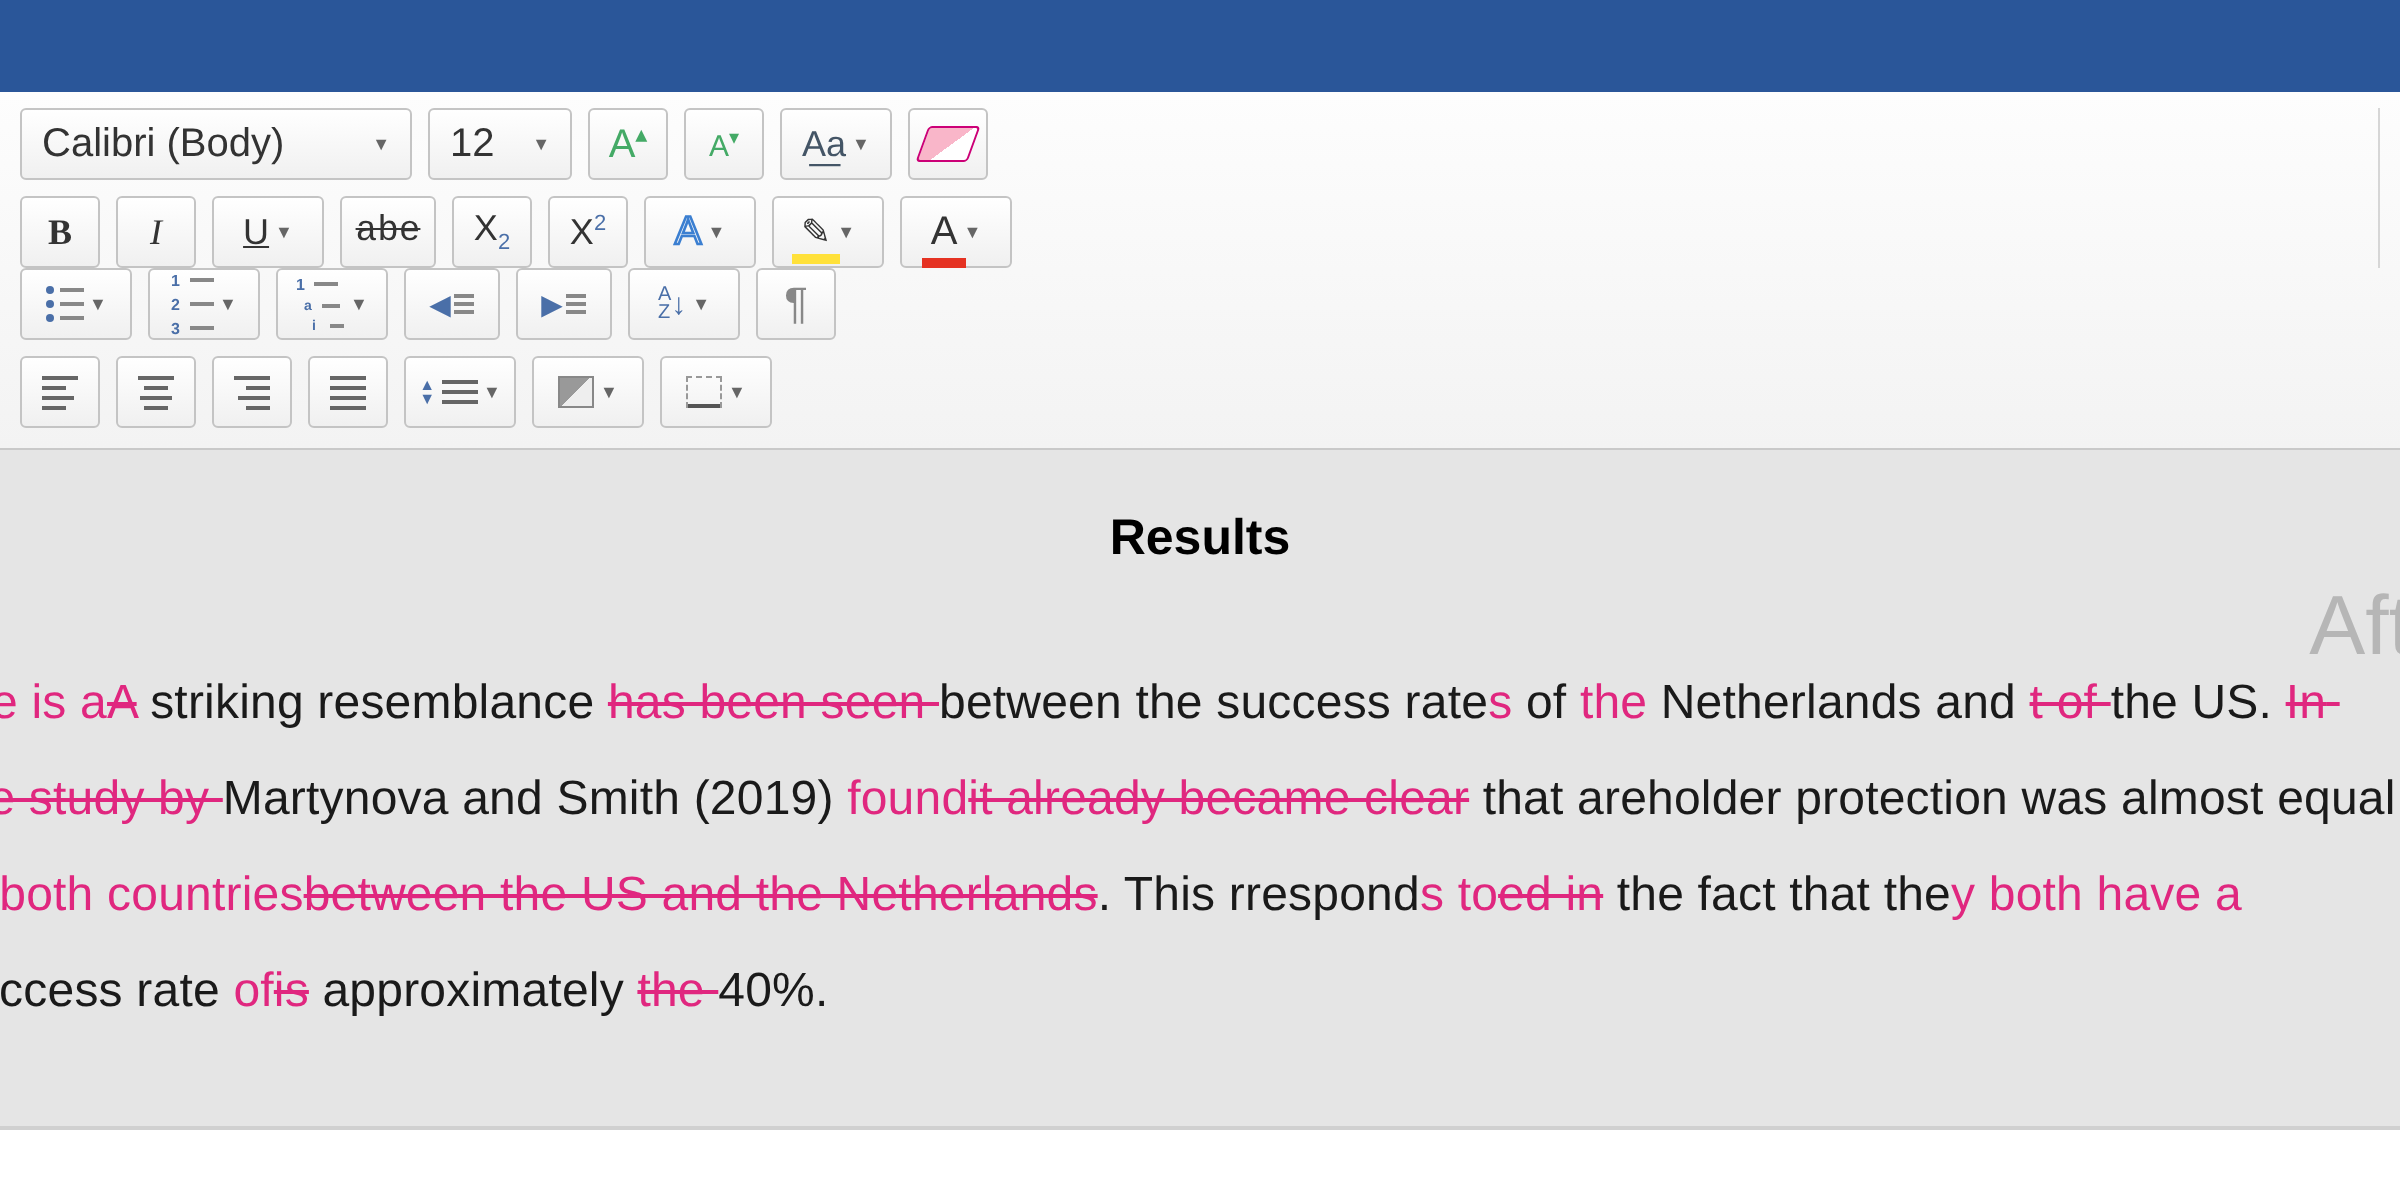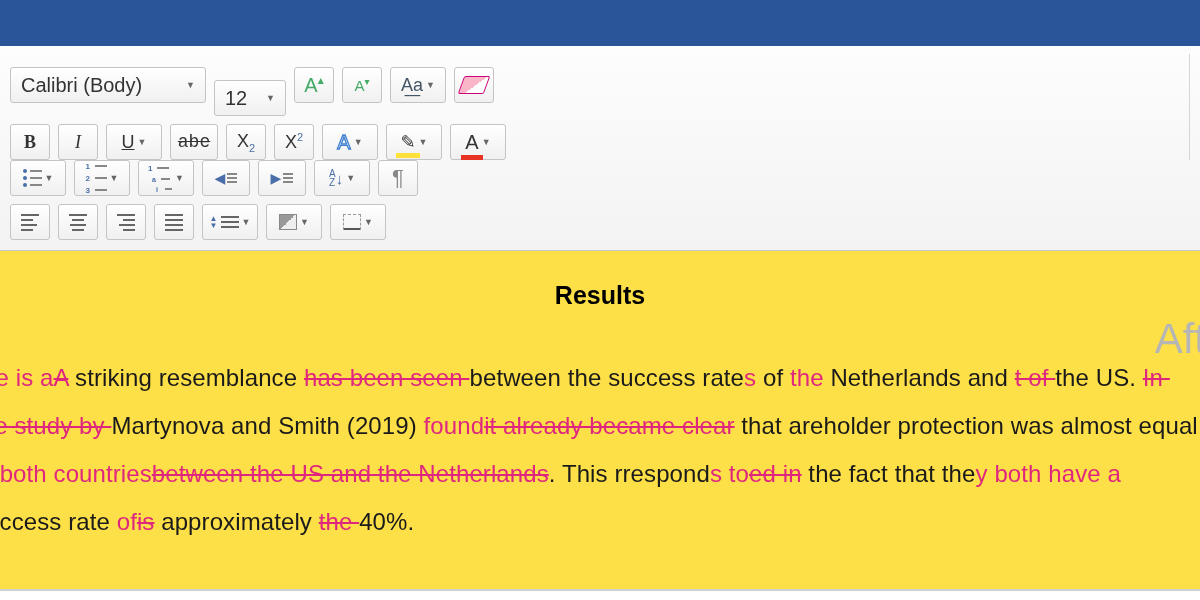--- a/index.html
+++ b/index.html
@@ -56,21 +56,20 @@
   padding: 0 10px;
   font-size: 20px;
   color: #333;
 }
 .font-size {
   width: 72px;
   justify-content: flex-start;
   padding: 0 10px;
   font-size: 20px;
   color: #333;
-  margin-top: 26px;
 }
 .btn-sm { width: 40px; }
 .btn-md { width: 48px; }
 .btn-split { width: 56px; }
 .bold-i { font-family: 'Times New Roman', serif; font-weight: 900; color: #333; }
 .italic-i { font-family: 'Times New Roman', serif; font-style: italic; color: #333; }
 .under-i { text-decoration: underline; color: #333; }
 .strike-i { text-decoration: line-through; color: #333; font-family: Liberation Mono, monospace; }
 .growA { font-size: 20px; color: #4a6; }
 .growA .sub { font-size: 12px; vertical-align: super; }
@@ -136,21 +135,21 @@
 .sub-i, .sup-i { font-size: 18px; color: #333; text-align: right; }
 .sub-i .s { font-size: 11px; vertical-align: sub; color: #4a6fa8; }
 .sup-i .s { font-size: 11px; vertical-align: super; color: #4a6fa8; }
 
 .page-area {
   padding: 0;
   background: #fff;
   position: relative;
 }
 .page {
-  background: #fde047;
+  background: #e5e5e5;
   padding: 30px 0px 30px 0px;
   min-height: 340px;
   border-bottom: 2px solid #d0d0d0;
 }
 .heading {
   text-align: center;
   font-weight: bold;
   font-size: 25px;
   color: #000;
   margin-bottom: 44px;

